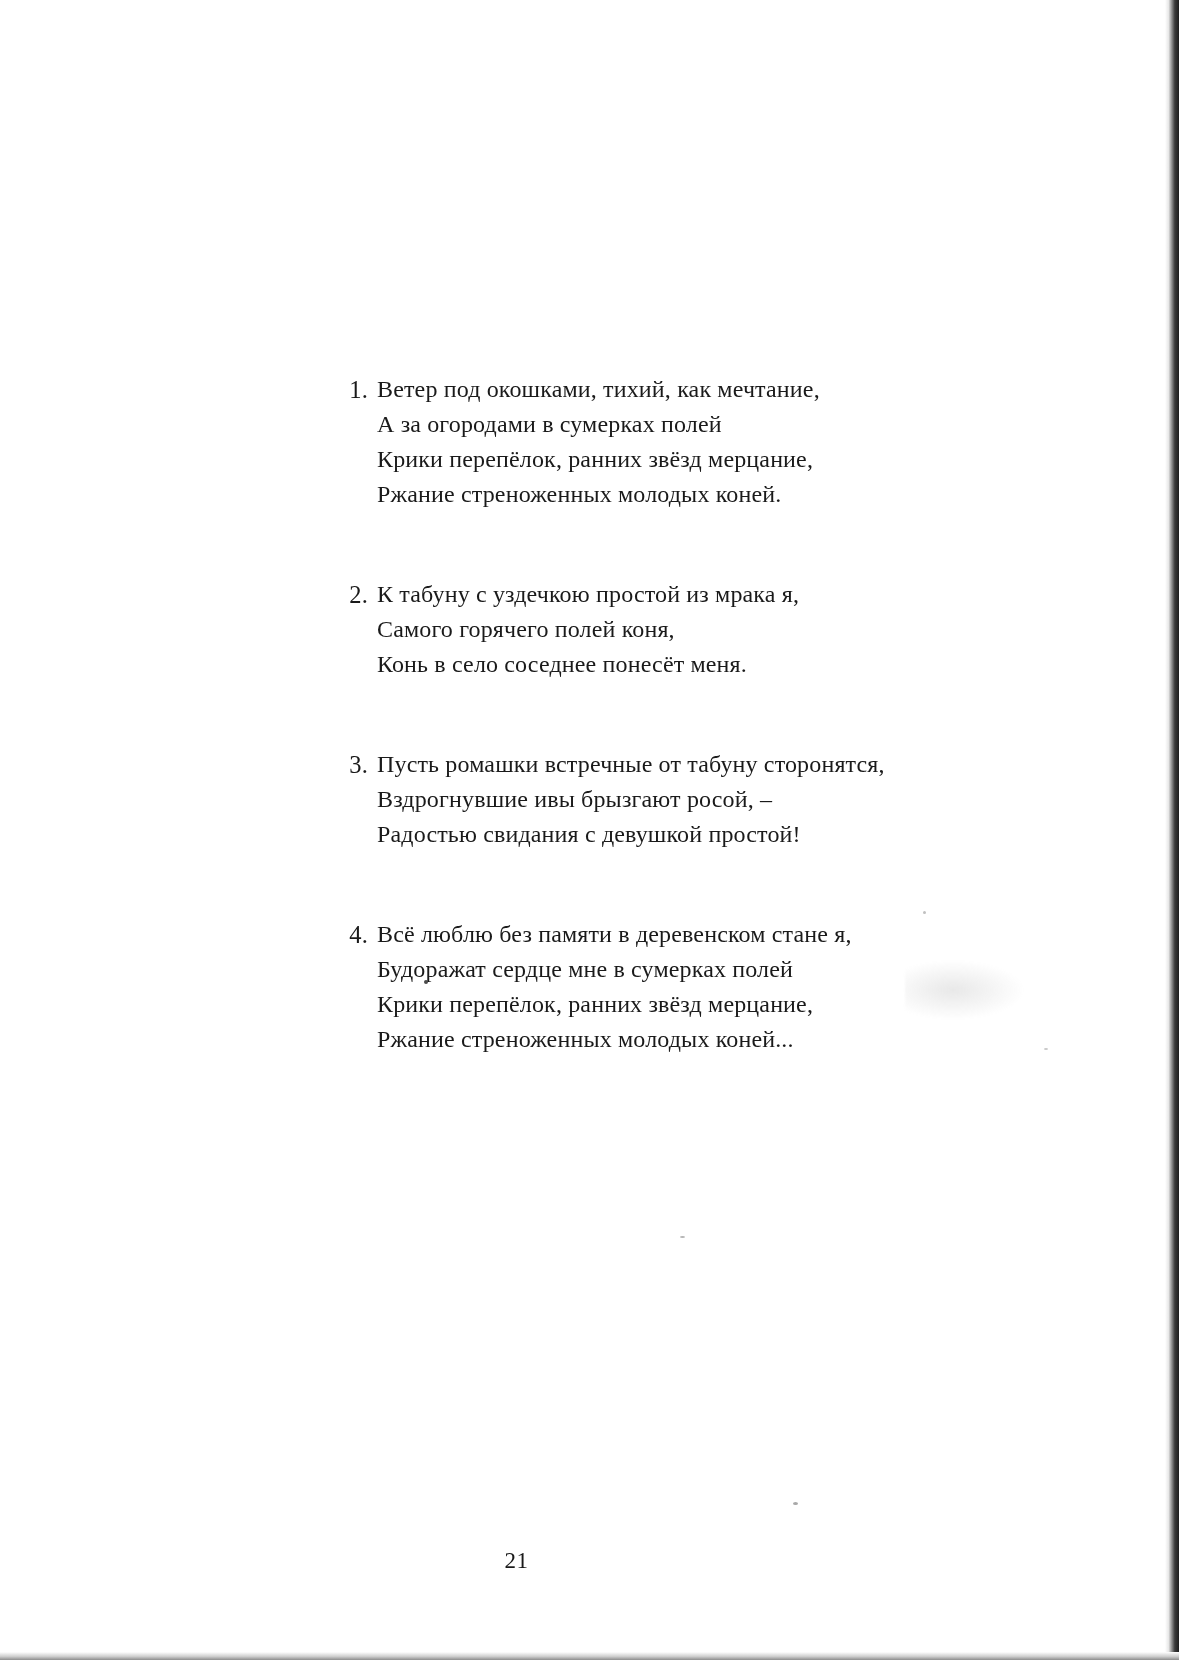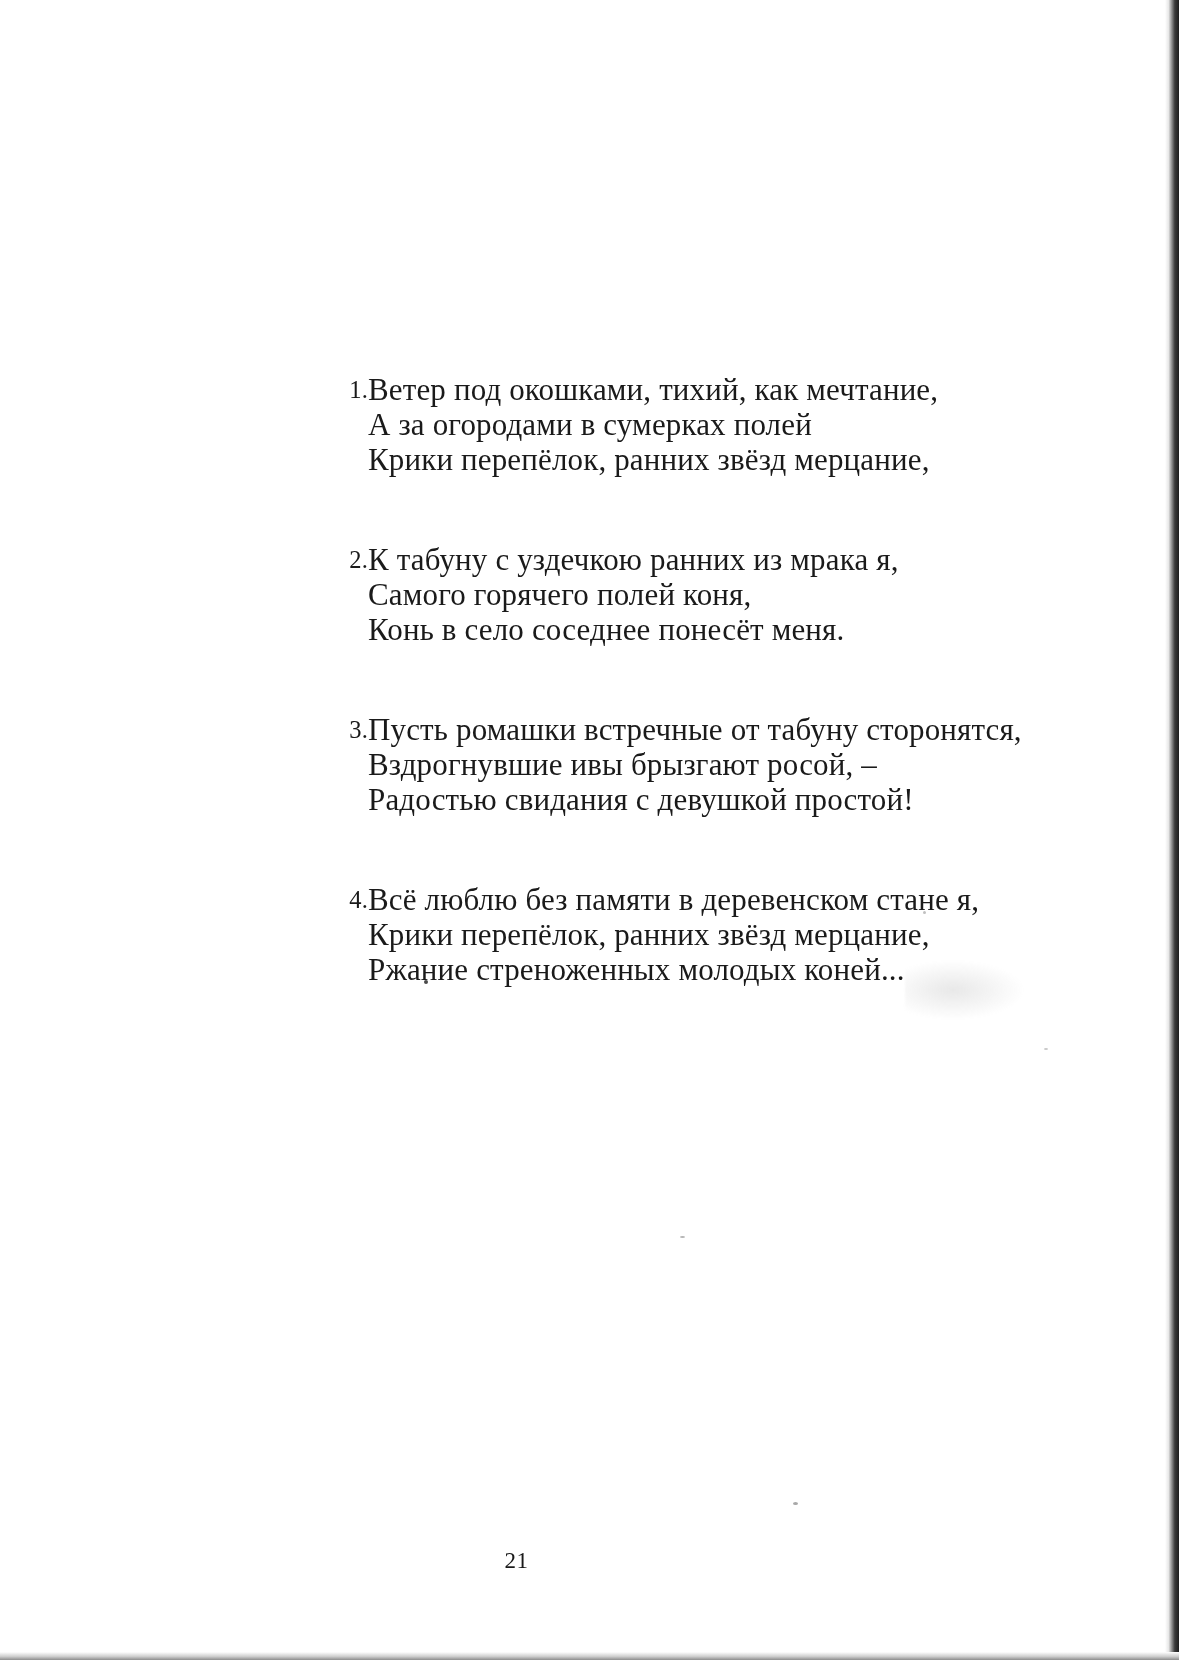--- a/index.html
+++ b/index.html
@@ -61,21 +61,22 @@
   .stanza-number {
     width: 30px;
     text-align: right;
     font-size: 24.5px;
     line-height: 35px;
     flex: none;
     letter-spacing: 0.2px;
   }
 
   .stanza-lines {
-    font-size: 31px;
+    margin-left: 9px;
+    font-size: 24px;
     line-height: 35px;
   }
 
   .line {
     white-space: nowrap;
     letter-spacing: 0.15px;
   }
 
   
   .speck {
@@ -115,45 +116,47 @@
 <div class="page">
 
   <div class="poem">
 
     <div class="stanza">
       <div class="stanza-number">1.</div>
       <div class="stanza-lines">
         <div class="line">Ветер под окошками, тихий, как мечтание,</div>
         <div class="line">А за огородами в сумерках полей</div>
         <div class="line">Крики перепёлок, ранних звёзд мерцание,</div>
+        <div class="line">Ржание стреноженных молодых коней.</div>
       </div>
     </div>
 
     <div class="stanza">
       <div class="stanza-number">2.</div>
       <div class="stanza-lines">
-        <div class="line">К табуну с уздечкою ранних из мрака я,</div>
+        <div class="line">К табуну с уздечкою простой из мрака я,</div>
         <div class="line">Самого горячего полей коня,</div>
         <div class="line">Конь в село соседнее понесёт меня.</div>
       </div>
     </div>
 
     <div class="stanza">
       <div class="stanza-number">3.</div>
       <div class="stanza-lines">
         <div class="line">Пусть ромашки встречные от табуну сторонятся,</div>
         <div class="line">Вздрогнувшие ивы брызгают росой, –</div>
         <div class="line">Радостью свидания с девушкой простой!</div>
       </div>
     </div>
 
     <div class="stanza">
       <div class="stanza-number">4.</div>
       <div class="stanza-lines">
         <div class="line">Всё люблю без памяти в деревенском стане я,</div>
+        <div class="line">Будоражат сердце мне в сумерках полей</div>
         <div class="line">Крики перепёлок, ранних звёзд мерцание,</div>
         <div class="line">Ржание стреноженных молодых коней...</div>
       </div>
     </div>
 
   </div>
 
   <div class="smudge"></div>
   <div class="speck s1"></div>
   <div class="speck s2"></div>

